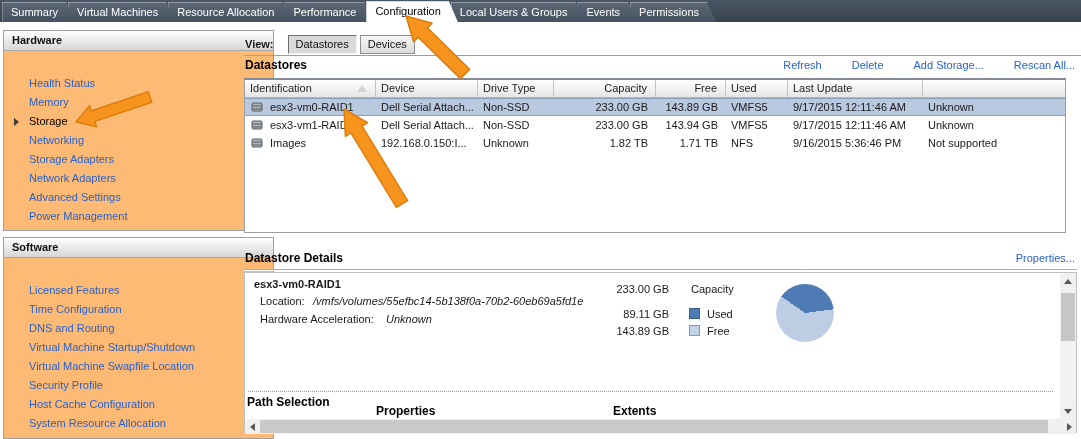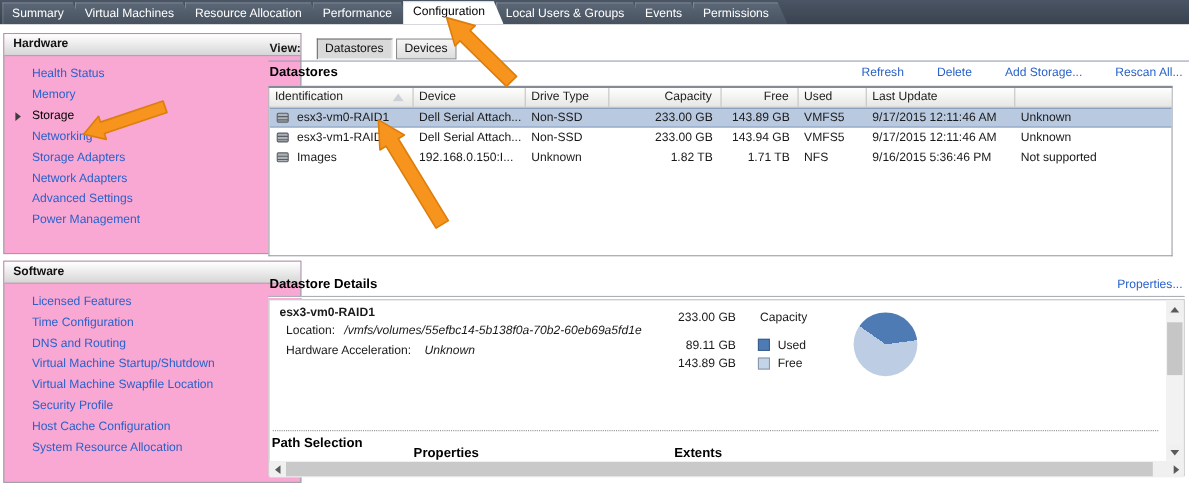--- a/index.html
+++ b/index.html
@@ -21,28 +21,28 @@
     clip-path:polygon(0 0, calc(100% - 9px) 0, 100% 100%, 0 100%);
     box-shadow:inset 0 1px 0 rgba(255,255,255,.35), inset 1px 0 0 rgba(255,255,255,.25);
     cursor:pointer;
   }
   .tab:nth-child(1){z-index:8}.tab:nth-child(2){z-index:7}.tab:nth-child(3){z-index:6}
   .tab:nth-child(4){z-index:5}.tab:nth-child(5){z-index:4}.tab:nth-child(6){z-index:3}
   .tab:nth-child(7){z-index:2}.tab:nth-child(8){z-index:1}
   .tab.active { background:#ffffff; color:#000000; z-index:12; height:21px; line-height:21px;
     box-shadow:inset 0 1px 0 #d8dce2, inset 1px 0 0 #d8dce2; }
   
-  .panel { position:absolute; left:3px; width:271px; border:1px solid #9aa0a6; background:#f9a8d4; }
+  .panel { position:absolute; left:3px; width:271px; border:1px solid #9aa0a6; background:#fdba74; }
   .panel-hw { top:30px; height:201px; }
   .panel-sw { top:237px; height:202px; }
   .panel-header {
     height:20px; padding:3px 0 0 8px; font-weight:bold; color:#111;
     background:linear-gradient(#ffffff,#d6d6d6); border-bottom:1px solid #a8a8a8;
   }
-  .panel-items { padding:7px 0 0 25px; position:relative; }
+  .panel-items { padding:7px 0 0 25px; position:relative;margin-top:16px; }
   .side-item { height:19px; line-height:19px; color:#2a62c9; cursor:pointer; white-space:nowrap; position:relative; }
   .side-item.selected { color:#000000; }
   .side-item.selected .tri {
     position:absolute; left:-15px; top:6px; width:0; height:0;
     border-left:5px solid #3c3c3c; border-top:4px solid transparent; border-bottom:4px solid transparent;
   }
   
   .view-row { position:absolute; left:245px; top:33px; height:22px; display:flex; align-items:center; }
   .view-label { font-weight:bold; margin-right:14px; }
   .vbtn {

